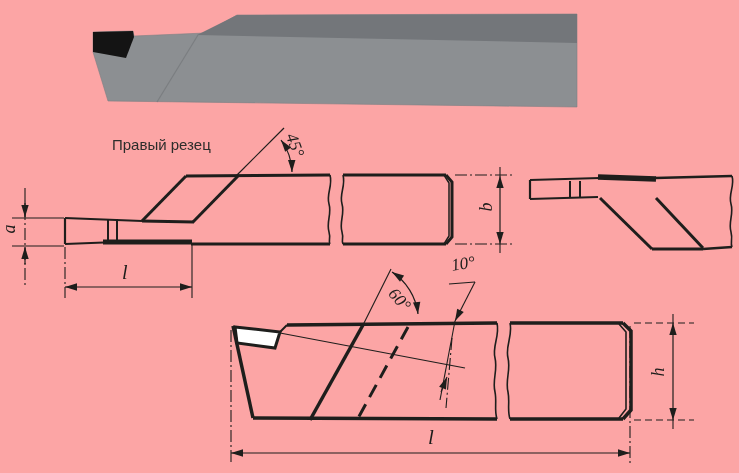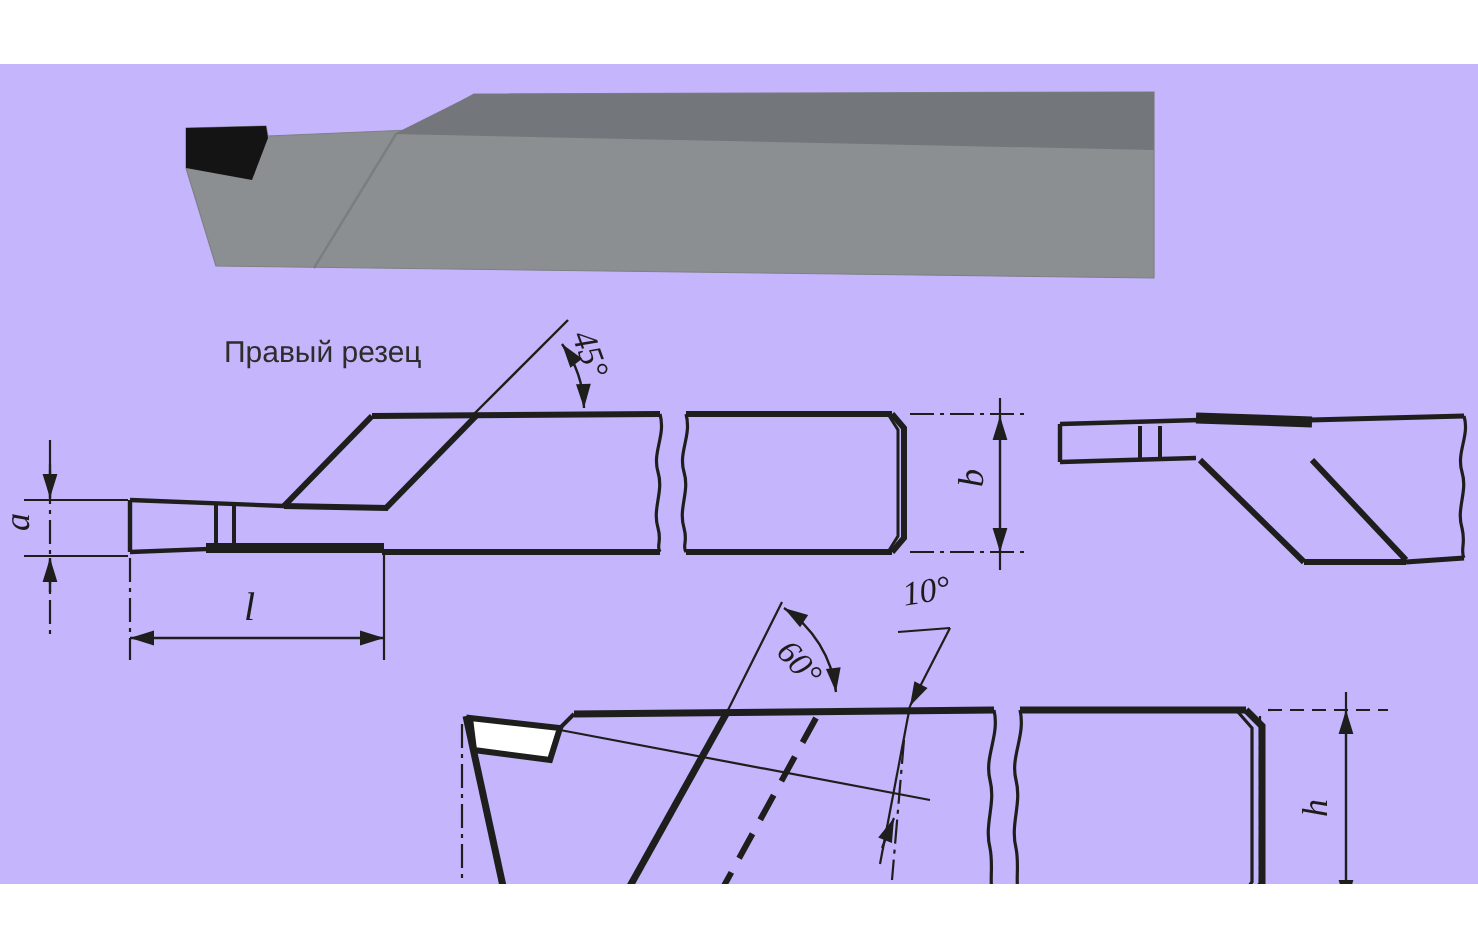--- a/index.html
+++ b/index.html
@@ -1,22 +1,21 @@
 <!DOCTYPE html>
 <html><head>
 <meta charset="utf-8">
 <style>
   html,body{margin:0;padding:0;background:#ffffff;}
   .canvas{
     position:relative;
-    width:739px;height:410px;
-    background:#c4b5fd;
+    width:739px;height:473px;
+    background:#fca5a5;
     overflow:hidden;
     font-family:"Liberation Sans",sans-serif;
-    margin-top:32px;
   }
   .canvas svg{position:absolute;left:0;top:0;}
   .lbl{
     position:absolute;
     color:#262624;
     white-space:nowrap;
     line-height:1;
     user-select:none;
   }
   .name-lbl{

